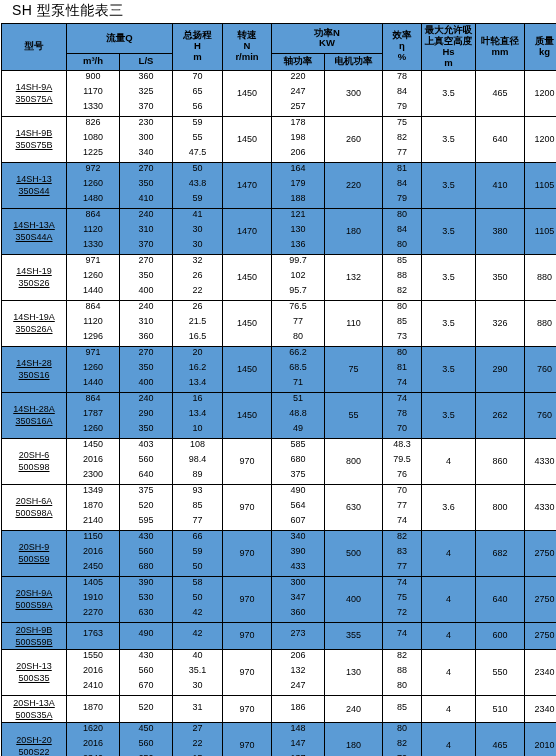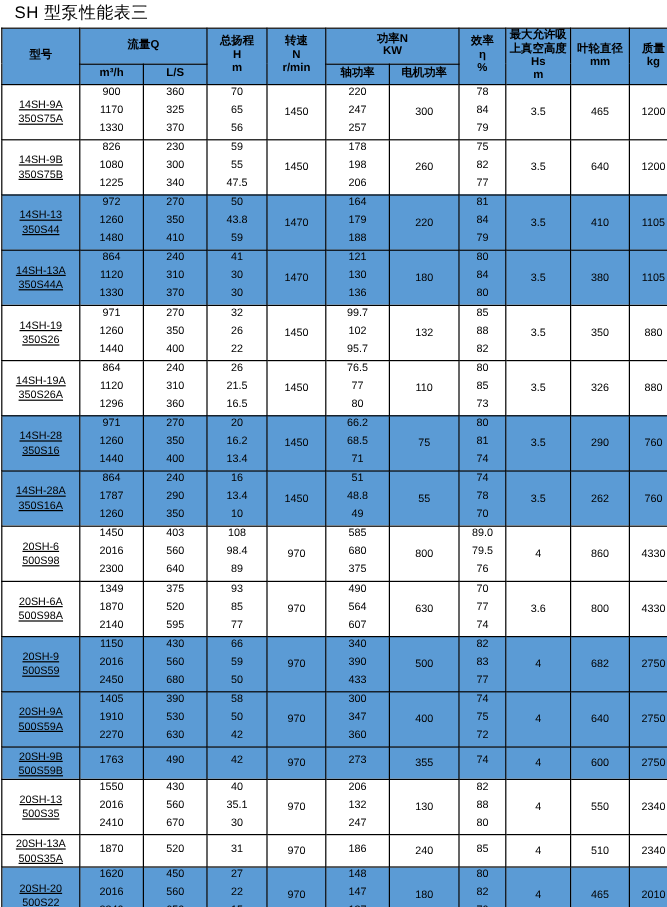--- a/index.html
+++ b/index.html
@@ -436,21 +436,21 @@
           <span>89</span>
         </td>
         <td>970</td>
         <td class="multi">
           <span>585</span>
           <span>680</span>
           <span>375</span>
         </td>
         <td>800</td>
         <td class="multi">
-          <span>89.0</span>
+          <span>48.3</span>
           <span>79.5</span>
           <span>76</span>
         </td>
         <td>4</td>
         <td>860</td>
         <td>4330</td>
       </tr>
       <tr class="plain">
         <td class="model">
           <span class="l">20SH-6A</span>

